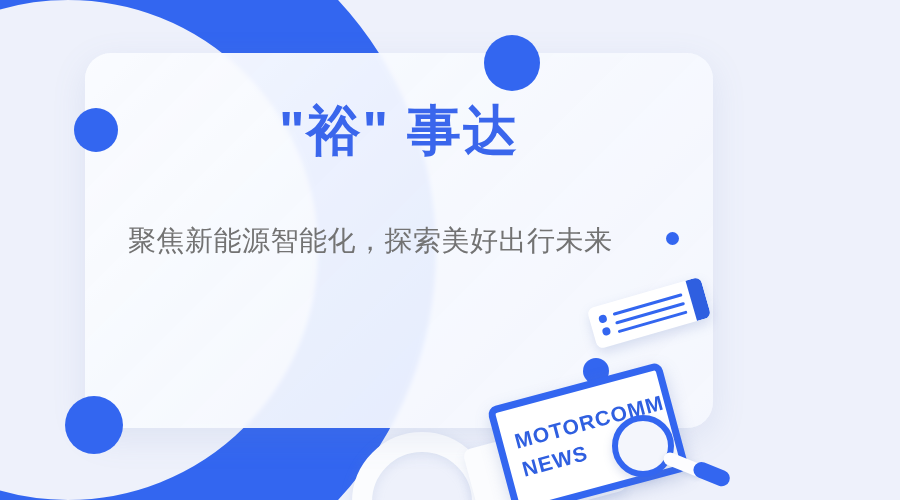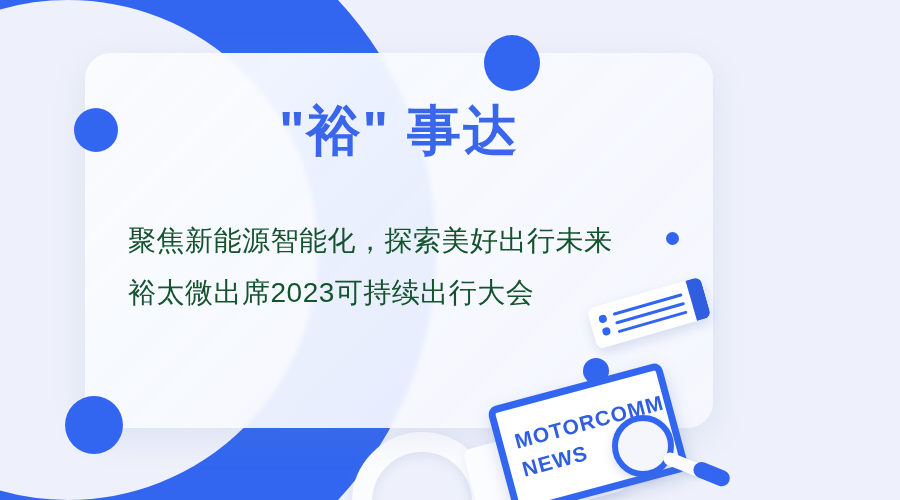--- a/index.html
+++ b/index.html
@@ -59,21 +59,21 @@
     color:#3a66ec;
     z-index:5;white-space:nowrap;
   }
 
   
   .subtitle{
     position:absolute;left:128px;top:215px;width:545px;
     z-index:5;
   }
   .sub-line{
-    font-size:28px;color:#14532d;line-height:52px;
+    font-size:28px;color:#737373;line-height:52px;
     letter-spacing:.5px;white-space:nowrap;
   }
   .sub-dot{
     position:absolute;right:-6px;top:17px;
     width:13px;height:13px;border-radius:50%;background:#3366f0;
   }
 
   
   .list-chip{
     position:absolute;left:590px;top:292px;
@@ -158,21 +158,20 @@
 
   <div class="dot-blue dot-tl"></div>
   <div class="dot-blue dot-bl"></div>
   <div class="dot-blue dot-top"></div>
 
   <div class="title">"裕" 事达</div>
 
   <div class="subtitle">
     <div class="sub-line">聚焦新能源智能化，探索美好出行未来</div>
     <div class="sub-dot"></div>
-    <div class="sub-line">裕太微出席2023可持续出行大会</div>
   </div>
 
   <div class="list-chip">
     <div class="bullet b1"></div>
     <div class="bullet b2"></div>
     <div class="line l1"></div>
     <div class="line l2"></div>
     <div class="line l3"></div>
     <div class="cap"></div>
   </div>

